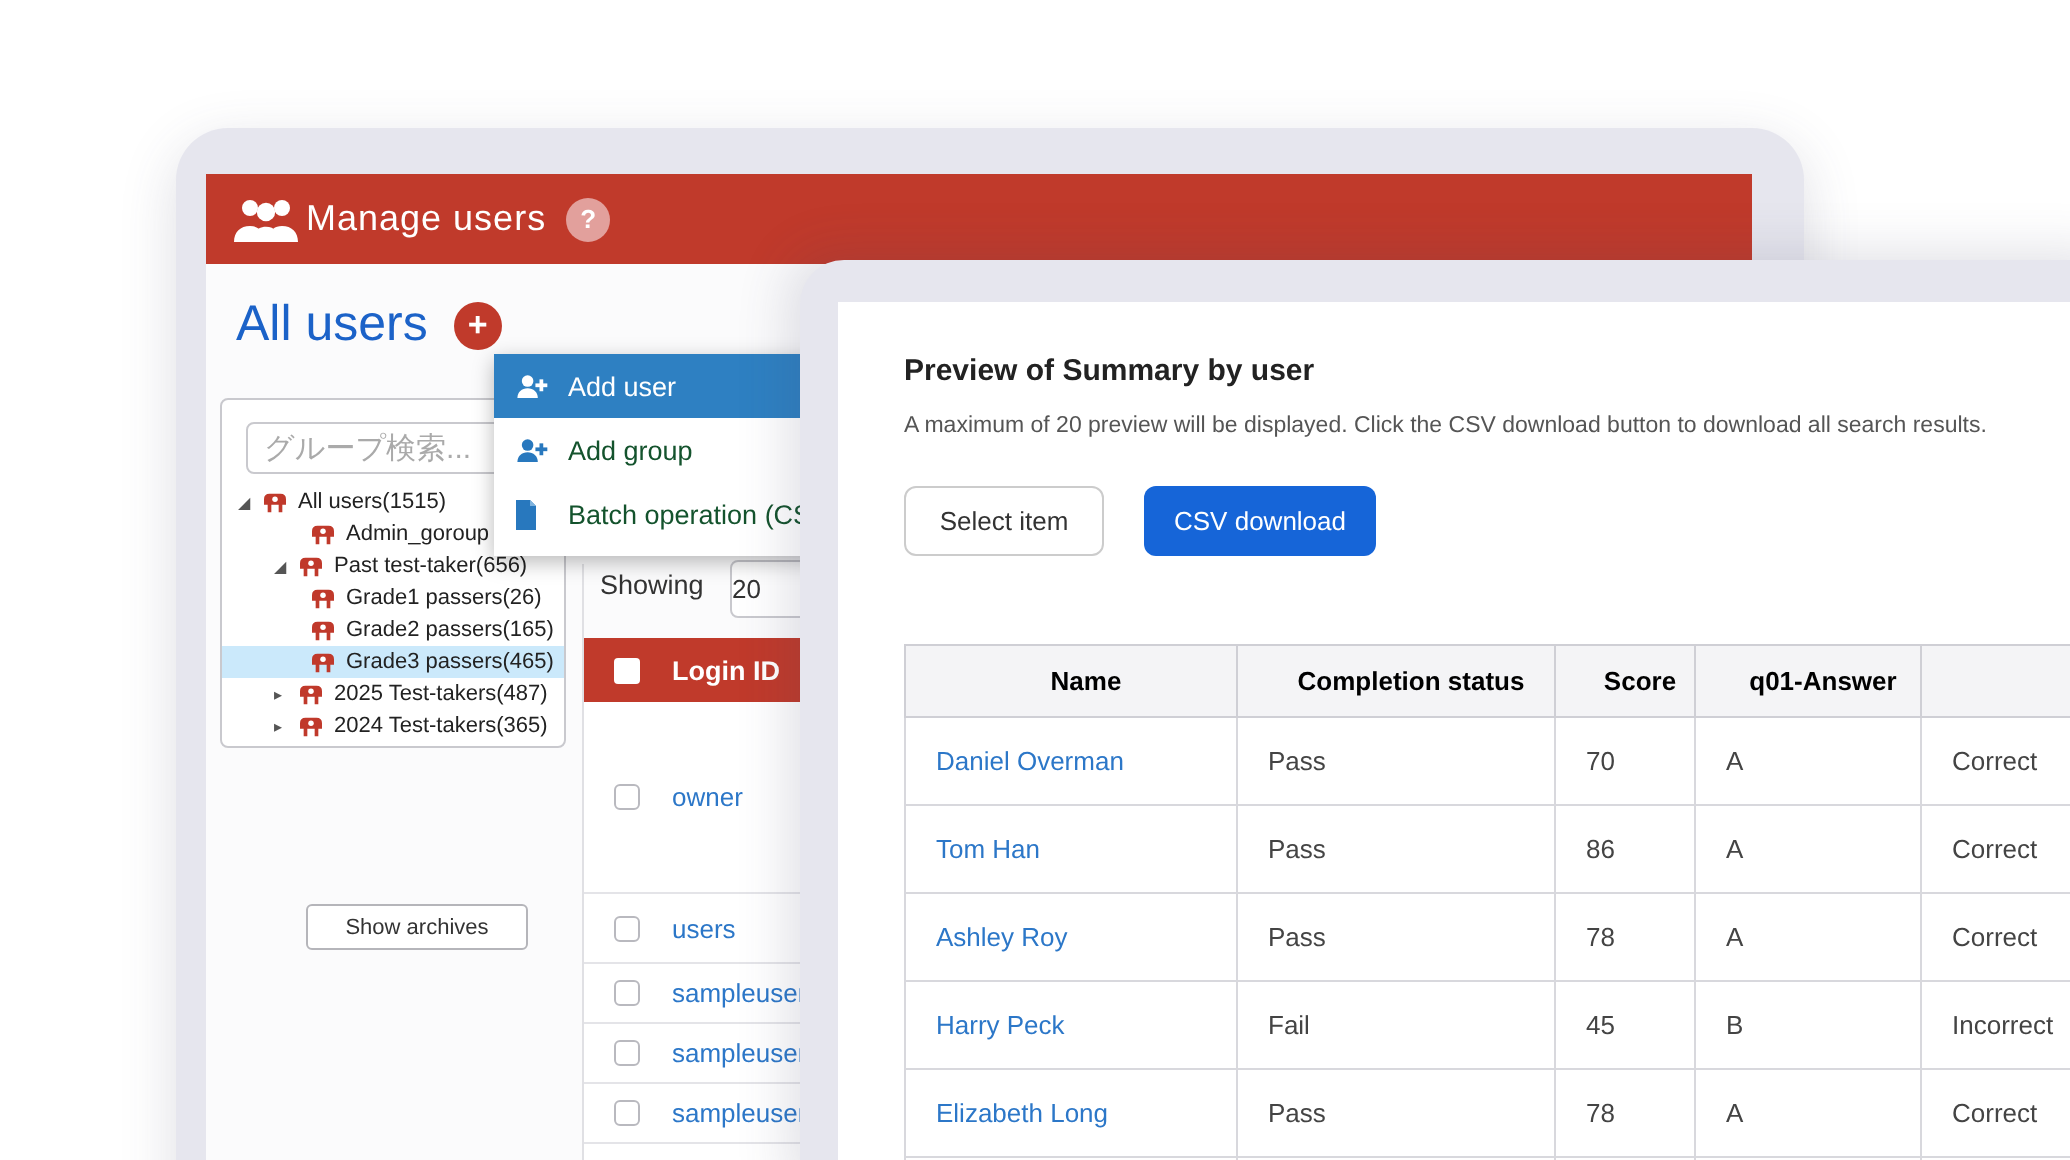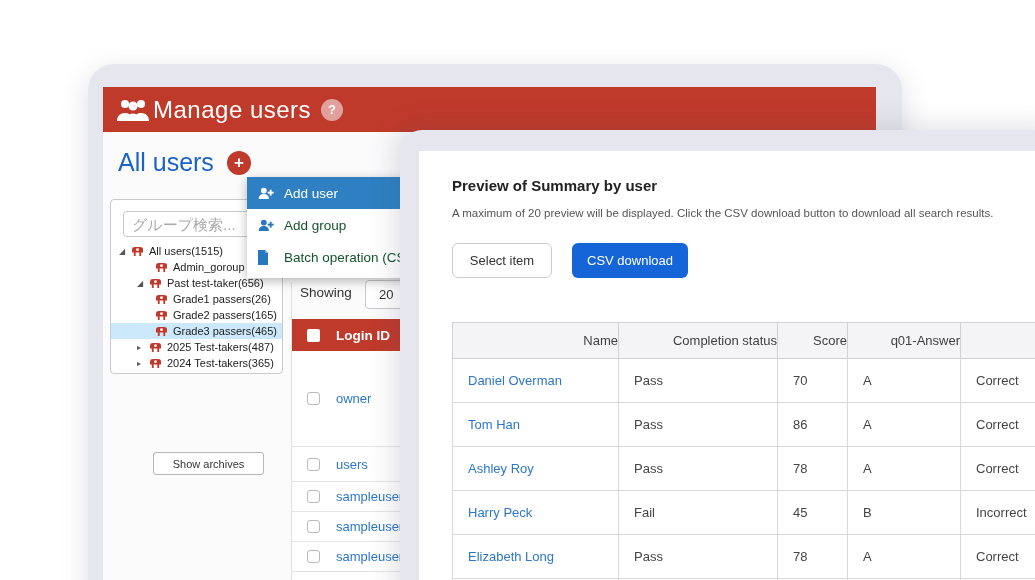--- a/index.html
+++ b/index.html
@@ -5,21 +5,21 @@
   * { margin:0; padding:0; box-sizing:border-box; }
   body { background:#fff; font-family:"Liberation Sans", sans-serif; }
   #app { position:relative; width:1035px; height:580px; overflow:hidden; background:#ffffff; }
 
   
   .bwin { position:absolute; left:88px; top:64px; width:814px; height:560px;
           background:#e6e6ee; border-radius:26px 26px 0 0;
           box-shadow:0 8px 28px rgba(70,70,100,.18); z-index:1; }
   .bwin-inner { position:absolute; left:15px; top:23px; right:26px; bottom:0; background:#fbfbfc; }
   .bhead { height:45px; background:#c03a2b; display:flex; align-items:center; padding-left:12px; }
-  .bhead-title { color:#fff; font-size:24px; font-weight:500; letter-spacing:.5px; margin-left:2px; }
+  .bhead-title { color:#fff; font-size:18px; font-weight:500; letter-spacing:.5px; margin-left:2px; }
   .help-circle { width:22px; height:22px; border-radius:50%; background:#e2a09c; color:#fff;
                  font-size:13px; font-weight:bold; display:flex; align-items:center; justify-content:center;
                  margin-left:10px; }
   .bbody { position:relative; height:492px; }
   .allusers-row { position:absolute; left:15px; top:16px; display:flex; align-items:center; }
   .allusers-title { color:#1b62c8; font-size:25px; }
   .plus-circle { width:24px; height:24px; border-radius:50%; background:#c03a2b; color:#fff;
                  font-size:17px; font-weight:bold; display:flex; align-items:center; justify-content:center;
                  margin-left:13px; }
   .tree-panel { position:absolute; left:7px; top:67px; width:173px; height:175px;
@@ -32,21 +32,21 @@
   .tree-item.lvl0 { padding-left:8px; } .tree-item.lvl1 { padding-left:26px; } .tree-item.lvl2 { padding-left:44px; }
   .tree-item.selected { background:#cbe9fb; }
   .tw { width:12px; font-size:8px; color:#555; flex:0 0 12px; }
   .cohort-ic { flex:0 0 13px; margin-right:5px; display:flex; }
   .show-archives { position:absolute; left:50px; top:320px; width:111px; height:23px;
                    background:#fff; border:1px solid #b5b5ba; border-radius:3px; font-size:11px;
                    color:#333; font-family:"Liberation Sans", sans-serif; }
   .showing-label { position:absolute; left:197px; top:153px; font-size:13.5px; color:#333; }
   .showing-select { position:absolute; left:262px; top:148px; width:60px; height:29px;
                     border:1px solid #c9c9ce; border-radius:4px; background:#fff; font-size:13px;
-                    color:#333; display:flex; align-items:center; padding-left:13px; }
+                    color:#333; display:flex; align-items:center; }
   .user-list { position:absolute; left:188px; top:150px; width:300px; border-left:1px solid #e0e0e4; }
   .ul-red-head { margin-top:37px; height:32px; background:#c03a2b; display:flex; align-items:center; padding-left:15px; }
   .ul-head-cb { width:13px; height:13px; background:#fff; border-radius:2px; }
   .ul-head-label { color:#fff; font-size:13.5px; font-weight:bold; margin-left:16px; }
   .ul-row { display:flex; align-items:center; background:#fff; border-bottom:1px solid #e4e4e8; padding-left:15px; }
   .ul-cb { width:13px; height:13px; background:#fff; border:1px solid #b9b9bf; border-radius:3px; flex:0 0 13px; }
   .ul-link { color:#2c77c8; font-size:13px; margin-left:16px; white-space:nowrap; }
   .rh-tall { height:96px; } .rh-m { height:35px; } .rh-s { height:30px; }
 
   
@@ -64,22 +64,22 @@
   .fwin-inner { position:absolute; left:19px; top:21px; right:0; bottom:0; background:#fff;
                 padding:26px 0 0 33px; }
   .f-title { font-size:15px; font-weight:bold; color:#222; }
   .f-sub { font-size:11.5px; color:#555; margin-top:13px; }
   .f-btns { display:flex; margin-top:24px; }
   .btn-select { width:100px; height:35px; background:#fff; border:1px solid #ccc; border-radius:6px;
                 font-size:13px; color:#333; font-family:"Liberation Sans", sans-serif; }
   .btn-csv { width:116px; height:35px; background:#1665d8; border:none; border-radius:6px;
              font-size:13px; color:#fff; margin-left:20px; font-family:"Liberation Sans", sans-serif; }
   .f-table { border-collapse:collapse; table-layout:fixed; width:858px; margin-top:44px; }
-  .f-table th { background:#f4f4f6; height:36px; font-size:13px; font-weight:normal; color:#404040;
-                text-align:right; padding-left:15px; border:1px solid #cfcfd5; }
+  .f-table th { background:#f4f4f6; height:36px; font-size:13px; font-weight:bold; color:#000000;
+                text-align:center; padding-left:15px; border:1px solid #cfcfd5; }
   .f-table td { height:44px; font-size:13px; color:#444; padding-left:15px; border:1px solid #d8d8dd;
                 background:#fff; }
   .f-table td.name a { color:#2c77c8; text-decoration:none; }
   .c0{width:166px;} .c1{width:159px;} .c2{width:70px;} .c3{width:113px;} .c4{width:350px;}
 </style>
 </head>
 <body>
 
 <div id="app">
 

